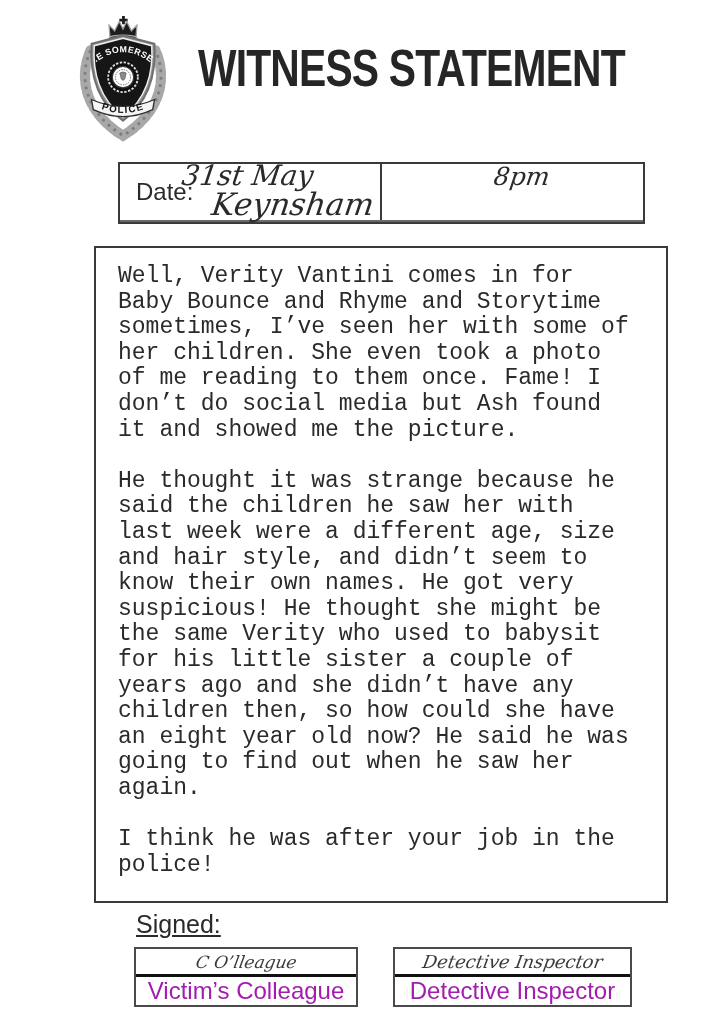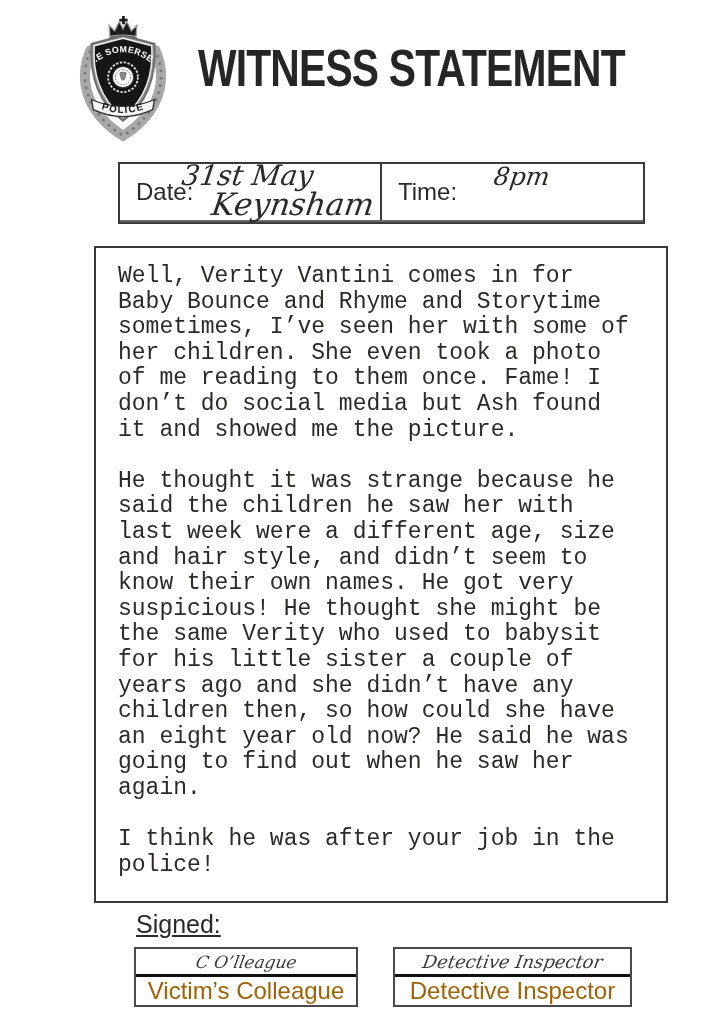--- a/index.html
+++ b/index.html
@@ -89,21 +89,21 @@
     display:inline-block;
     transform:skewX(-10deg);
     color:#3a3a3a;
     white-space:nowrap;
   }
   .sig-box.left  .sig-script { font-size:17px; }
   .sig-box.right .sig-script { font-size:18px; }
   .sig-role {
     height:28px;
     display:flex; align-items:center; justify-content:center;
-    font-size:24px; color:#a16207;
+    font-size:24px; color:#a21caf;
     white-space:nowrap;
   }
 </style>
 </head>
 <body>
 
 <div class="page">
 
   <svg class="badge" viewBox="0 0 110 140" xmlns="http://www.w3.org/2000/svg">
 
@@ -136,23 +136,20 @@
       <textPath href="#bannerArc" startOffset="50%" text-anchor="middle">POLICE</textPath>
     </text>
   </svg>
 
   <div class="title">WITNESS STATEMENT</div>
 
   <div class="info-table">
     <div class="info-row first">
       <div class="info-cell cell-date">
         <span class="info-label">Date:</span>
-      </div>
-      <div class="info-cell cell-time">
-        <span class="info-label">Time:</span>
       </div>
     </div>
   </div>
   <span class="script hw-date">31st May</span>
   <span class="script hw-time">8pm</span>
   <span class="script hw-location">Keynsham</span>
 
   <div class="statement-box">
     <div class="statement-text">Well, Verity Vantini comes in for
 Baby Bounce and Rhyme and Storytime

